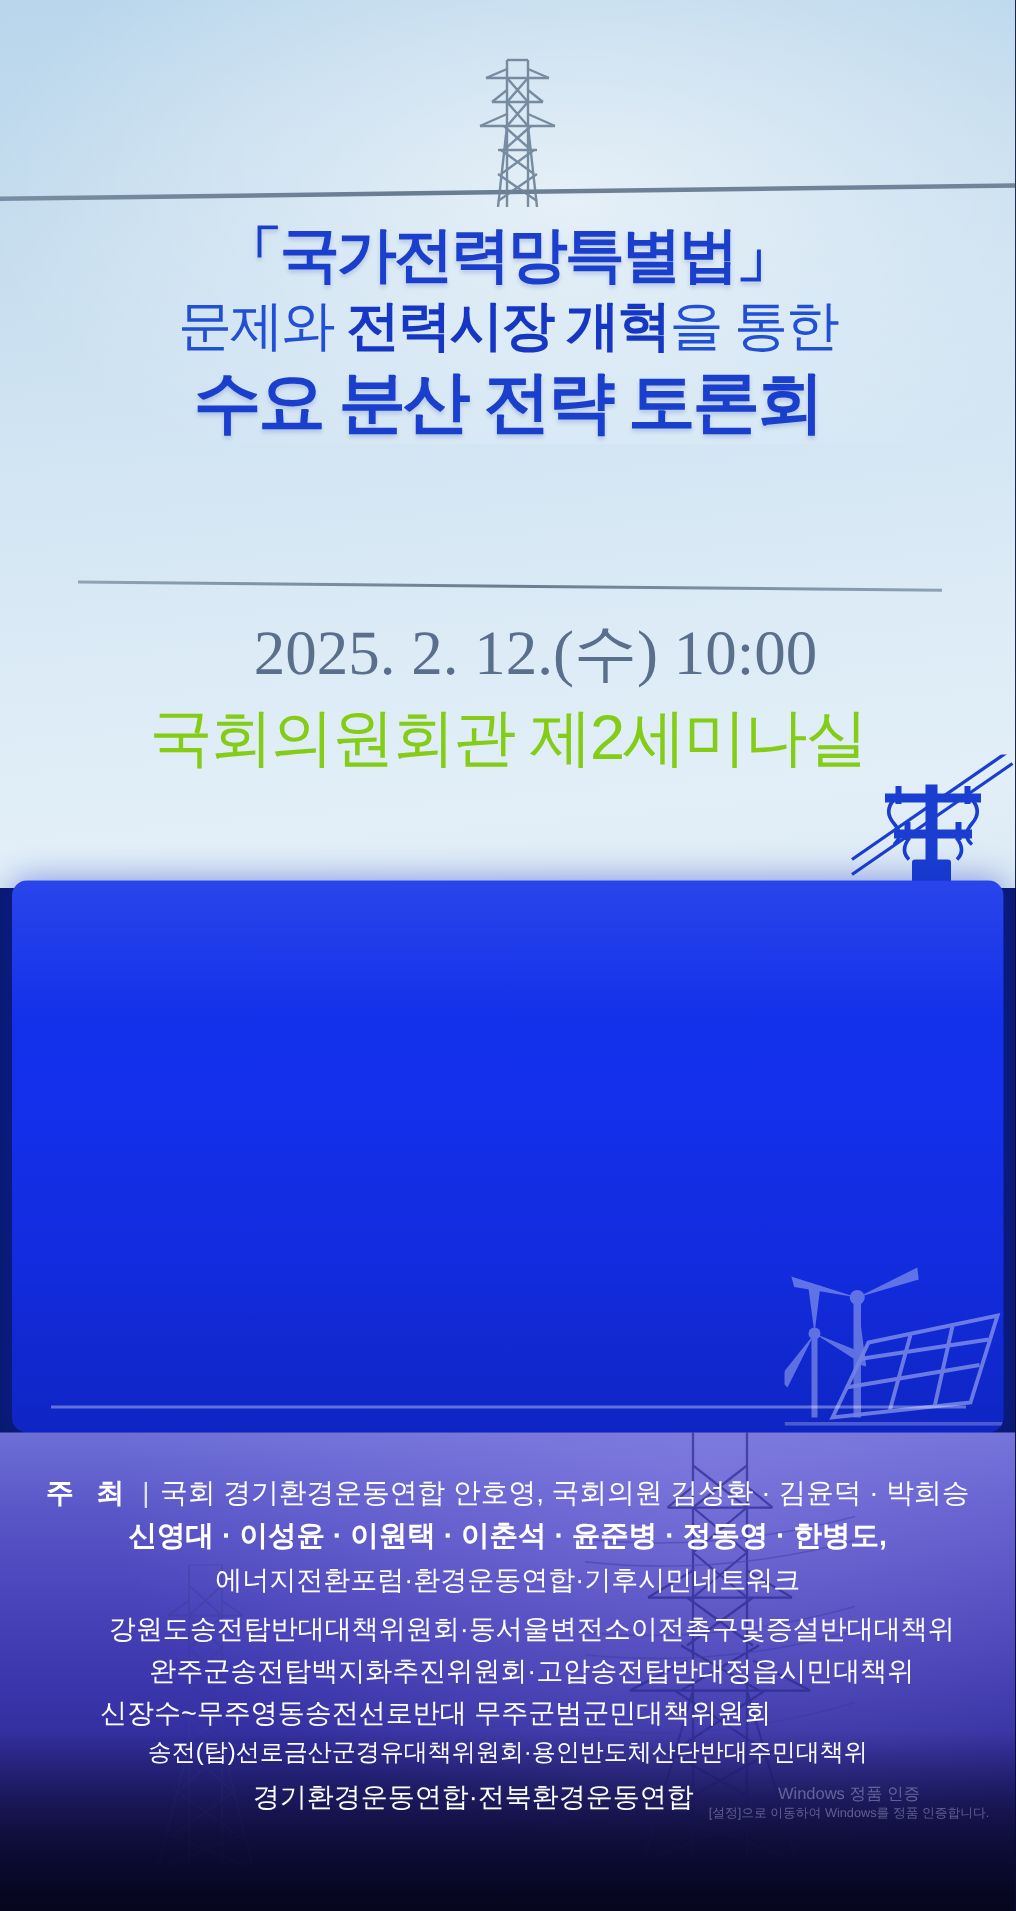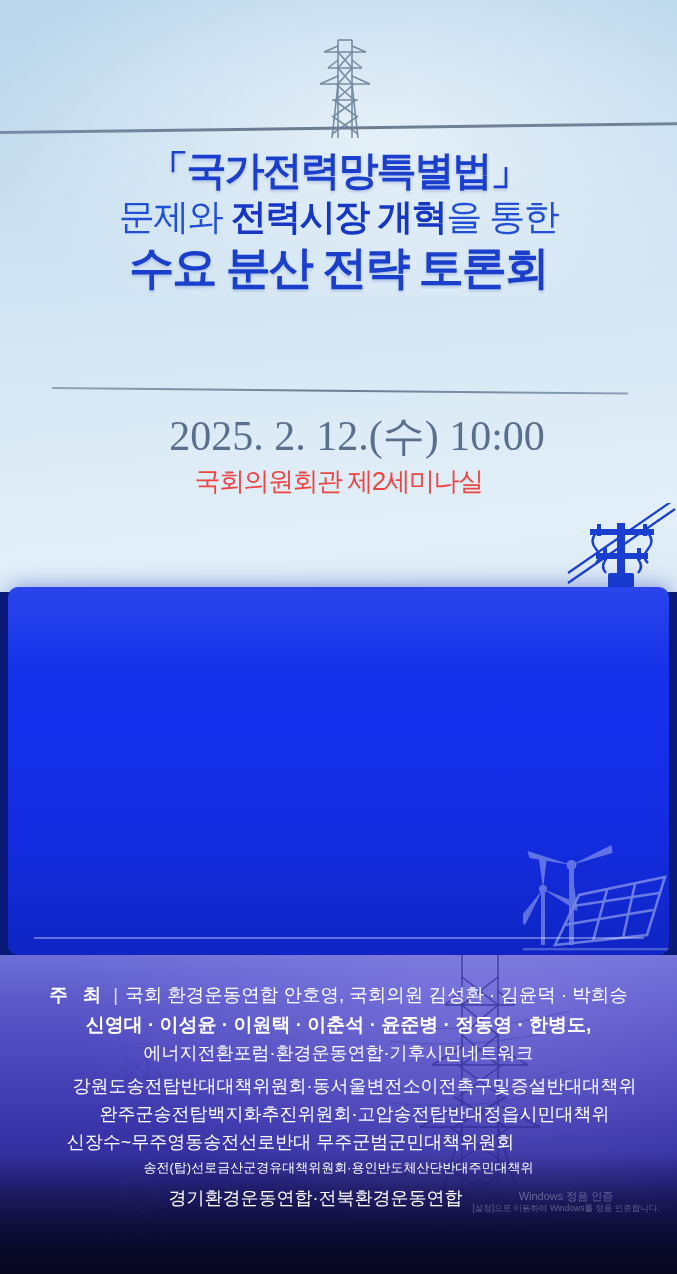--- a/index.html
+++ b/index.html
@@ -60,21 +60,21 @@
     text-shadow:0 2px 3px rgba(0,40,160,.18);
     text-align:center;
   }
 
   
   .date-wrap{
     position:absolute;left:0;top:410px;width:677px;text-align:center;
     color:#5a6f8c;
   }
   .d-line1{font-family:"Liberation Serif","DejaVu Serif",serif;font-size:42px;letter-spacing:0px;line-height:1.25;padding-left:37px;}
-  .d-line2{font-size:26px;letter-spacing:-1.5px;line-height:1.3;margin-top:2px;color:#ef4444;}
+  .d-line2{font-size:42px;letter-spacing:-1.5px;line-height:1.3;margin-top:2px;color:#84cc16;}
 
   
   .pole{
     position:absolute;left:566px;top:503px;width:111px;height:92px;
   }
 
   
   .panel{
     position:absolute;left:8px;top:587px;width:661px;height:368px;
     background:linear-gradient(180deg,#1130e8 0%,#1430ec 38%,#132ce0 64%,#1028d2 100%);
@@ -121,21 +121,21 @@
   .hbar{color:#dfe2ff;font-weight:normal;padding:0 7px;}
   .nm{font-weight:normal;}
   .lt{font-weight:normal;}
 
   .h1{position:absolute;left:0;top:986px;width:677px;font-size:18.5px;}
   .h2{position:absolute;left:0;top:1015px;width:677px;font-size:19px;}
   .h3{position:absolute;left:0;top:1044px;width:677px;font-size:18px;}
   .h4{position:absolute;left:16px;top:1077px;width:677px;font-size:18px;}
   .h5{position:absolute;left:16px;top:1105px;width:677px;font-size:18px;}
   .h6{position:absolute;left:0;top:1133px;width:581px;font-size:18px;}
-  .h7{position:absolute;left:0;top:1161px;width:677px;font-size:13px;}
+  .h7{position:absolute;left:0;top:1161px;width:677px;font-size:16px;}
   .h8{position:absolute;left:0;top:1189px;width:631px;font-size:18px;}
 
   
   .winmark{
     position:absolute;right:16px;top:1189px;width:190px;text-align:center;
     color:rgba(200,205,235,.40);
     margin-left:40px;
   }
   .wm1{font-size:11px;line-height:1.3;}
   .wm2{font-size:8.5px;line-height:1.3;}
@@ -287,21 +287,21 @@
                  M38 150 L80 180 M80 150 L38 180 M34 180 L84 200 M84 180 L34 200"></path>
         <path d="M34 34 L48 24 M84 34 L70 24 M26 76 L48 64 M92 76 L70 64"></path>
         <path d="M48 120 L28 200 M70 120 L90 200"></path>
       </g>
     </svg>
 
     <div class="bot-dark"></div>
   </div>
 
   <div class="hostlist">
-    <div class="hrow h1"><span class="hlabel">주 최</span><span class="hbar">|</span><span class="lt">국회 환경운동연합 </span><span class="nm">안호영</span><span class="lt">, 국회의원 </span><span class="nm">김성환 · 김윤덕 · 박희승</span></div>
+    <div class="hrow h1"><span class="hlabel">주 최</span><span class="hbar">|</span><span class="lt">국회 경기환경운동연합 </span><span class="nm">안호영</span><span class="lt">, 국회의원 </span><span class="nm">김성환 · 김윤덕 · 박희승</span></div>
     <div class="hrow h2 b">신영대 · 이성윤 · 이원택 · 이춘석 · 윤준병 · 정동영 · 한병도,</div>
     <div class="hrow h3">에너지전환포럼·환경운동연합·기후시민네트워크</div>
     <div class="hrow h4">강원도송전탑반대대책위원회·동서울변전소이전촉구및증설반대대책위</div>
     <div class="hrow h5">완주군송전탑백지화추진위원회·고압송전탑반대정읍시민대책위</div>
     <div class="hrow h6">신장수~무주영동송전선로반대 무주군범군민대책위원회</div>
     <div class="hrow h7">송전(탑)선로금산군경유대책위원회·용인반도체산단반대주민대책위</div>
     <div class="hrow h8">경기환경운동연합·전북환경운동연합</div>
   </div>
 
   <div class="winmark">

